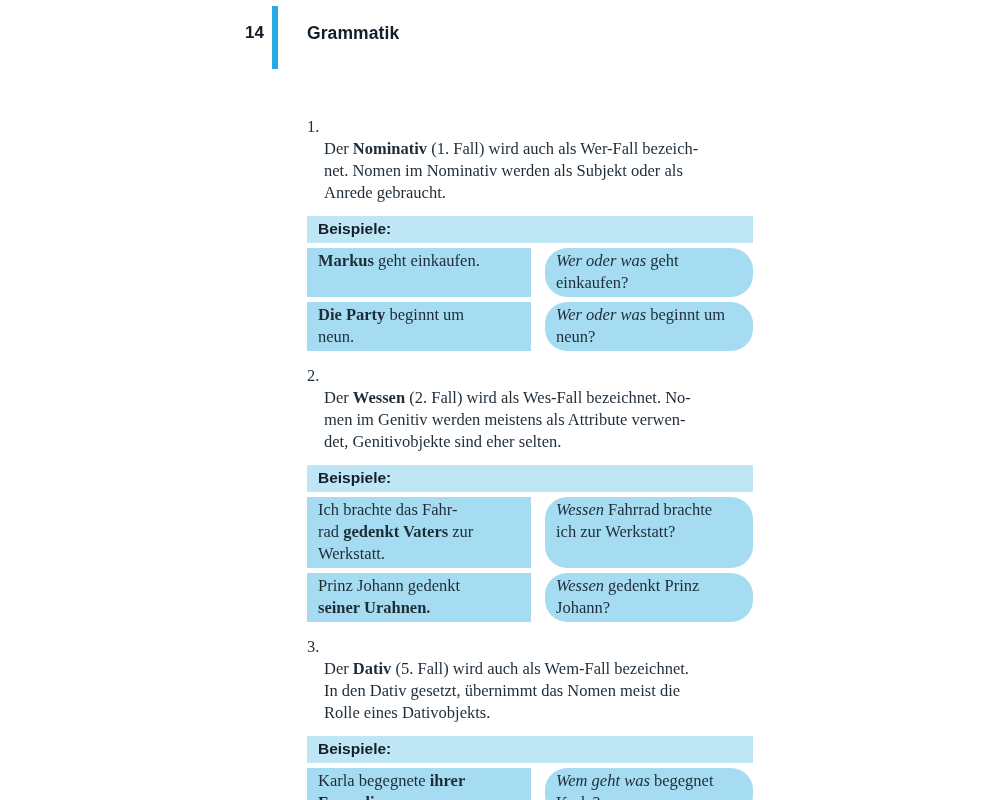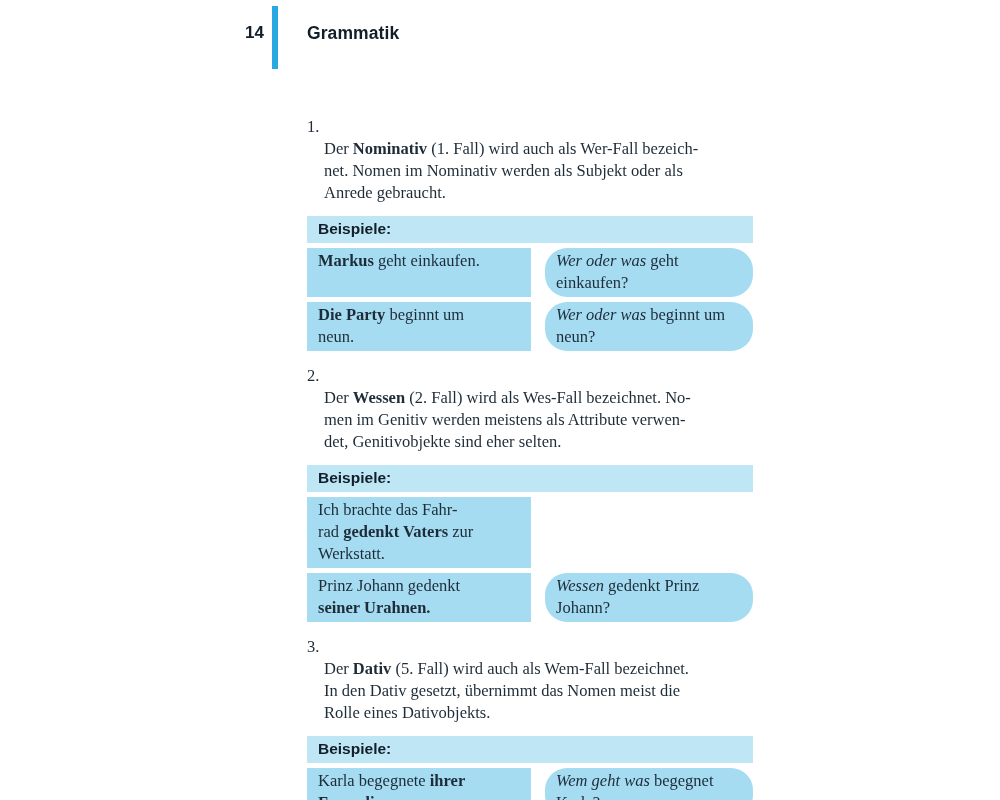--- a/index.html
+++ b/index.html
@@ -111,20 +111,22 @@
         <span class="marker">2.</span><span><span class="seg-n">Der </span><span class="seg-b">Wessen</span><span class="seg-n"> (2. Fall) wird als Wes-Fall bezeichnet. No-
 men im Genitiv werden meistens als Attribute verwen-
 det, Genitivobjekte sind eher selten.</span></span>
       </div>
       <div class="extable">
         <div class="thead">Beispiele:</div>
         <div class="trow">
           <div class="tcell left"><span class="seg-n">Ich brachte das Fahr-
 rad </span><span class="seg-b">gedenkt Vaters</span><span class="seg-n"> zur
 Werkstatt.</span></div>
+          <div class="tcell right"><span class="seg-i">Wessen</span><span class="seg-n"> Fahrrad brachte
+ich zur Werkstatt?</span></div>
         </div>
         <div class="trow">
           <div class="tcell left"><span class="seg-n">Prinz Johann gedenkt
 </span><span class="seg-b">seiner Urahnen.</span></div>
           <div class="tcell right"><span class="seg-i">Wessen</span><span class="seg-n"> gedenkt Prinz
 Johann?</span></div>
         </div>
       </div>
     </section>
 

